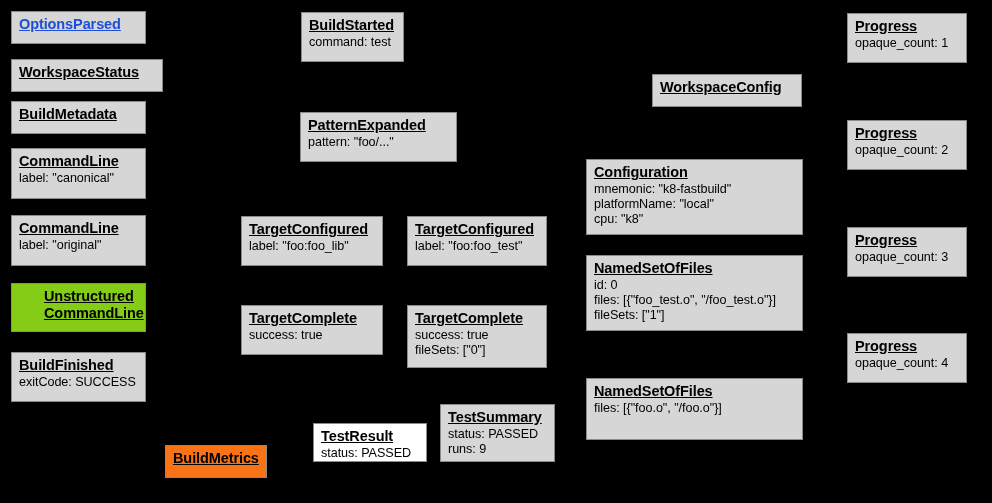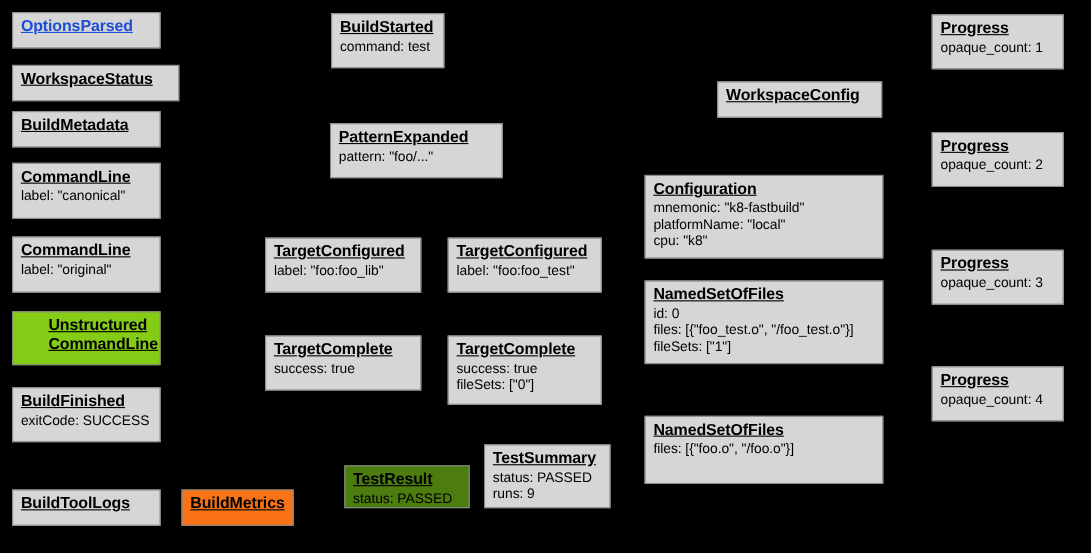--- a/index.html
+++ b/index.html
@@ -74,23 +74,20 @@
     </div>
     <div class="node" style="left: 11px; top: 283px; width: 135px; height: 49px; background: #84cc16; border-color: rgb(138, 138, 138); color: rgb(0, 0, 0); padding-left: 32px;">
       <span class="title wrap">Unstructured CommandLine</span>
     </div>
     <div class="node" style="left: 11px; top: 352px; width: 135px; height: 50px; background: rgb(214, 214, 214); border-color: rgb(138, 138, 138); color: #000000;">
       <span class="title">BuildFinished</span>
       <div class="fields">
         <span class="field">exitCode: SUCCESS</span>
       </div>
     </div>
-    <div class="node" style="left: 11px; top: 445px; width: 135px; height: 33px; background: rgb(214, 214, 214); border-color: rgb(138, 138, 138); color: rgb(0, 0, 0);">
-      <span class="title">BuildToolLogs</span>
-    </div>
     <div class="node" style="left: 165px; top: 445px; width: 102px; height: 33px; background: #f97316; border-color: rgb(138, 138, 138); color: rgb(0, 0, 0);">
       <span class="title">BuildMetrics</span>
     </div>
     <div class="node" style="left: 301px; top: 12px; width: 103px; height: 50px; background: rgb(214, 214, 214); border-color: rgb(138, 138, 138); color: rgb(0, 0, 0);">
       <span class="title">BuildStarted</span>
       <div class="fields">
         <span class="field">command: test</span>
       </div>
     </div>
     <div class="node" style="left: 300px; top: 112px; width: 157px; height: 50px; background: rgb(214, 214, 214); border-color: rgb(138, 138, 138); color: rgb(0, 0, 0);">
@@ -117,21 +114,21 @@
         <span class="field">success: true</span>
       </div>
     </div>
     <div class="node" style="left: 407px; top: 305px; width: 140px; height: 63px; background: rgb(214, 214, 214); border-color: rgb(138, 138, 138); color: rgb(0, 0, 0);">
       <span class="title">TargetComplete</span>
       <div class="fields">
         <span class="field">success: true</span>
         <span class="field">fileSets: ["0"]</span>
       </div>
     </div>
-    <div class="node" style="left: 313px; top: 423px; width: 114px; height: 39px; background: #4d7c0f; border-color: rgb(138, 138, 138); color: rgb(0, 0, 0);">
+    <div class="node" style="left: 313px; top: 423px; width: 114px; height: 39px; background: #ffffff; border-color: rgb(138, 138, 138); color: rgb(0, 0, 0);">
       <span class="title">TestResult</span>
       <div class="fields">
         <span class="field">status: PASSED</span>
       </div>
     </div>
     <div class="node" style="left: 440px; top: 404px; width: 115px; height: 58px; background: rgb(214, 214, 214); border-color: rgb(138, 138, 138); color: rgb(0, 0, 0);">
       <span class="title">TestSummary</span>
       <div class="fields">
         <span class="field">status: PASSED</span>
         <span class="field">runs: 9</span>

